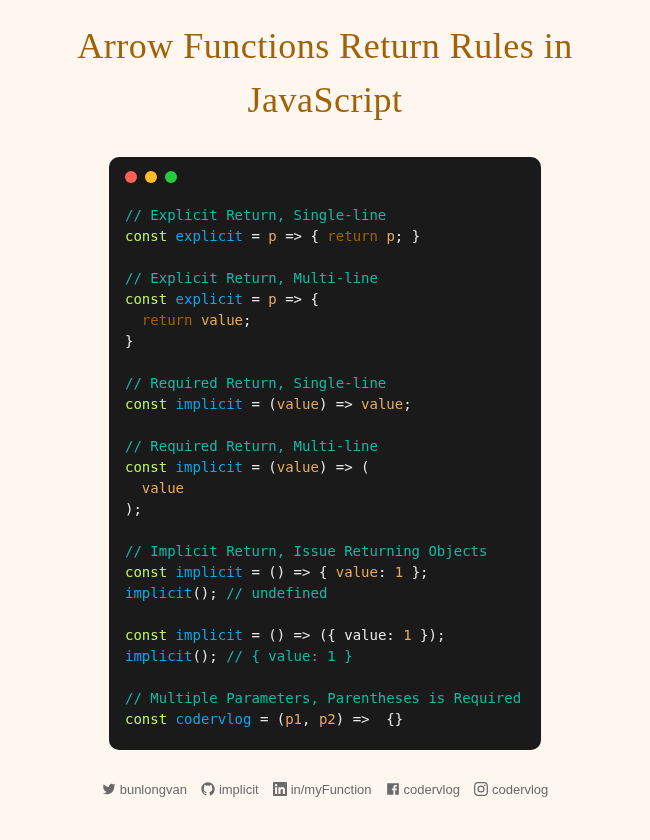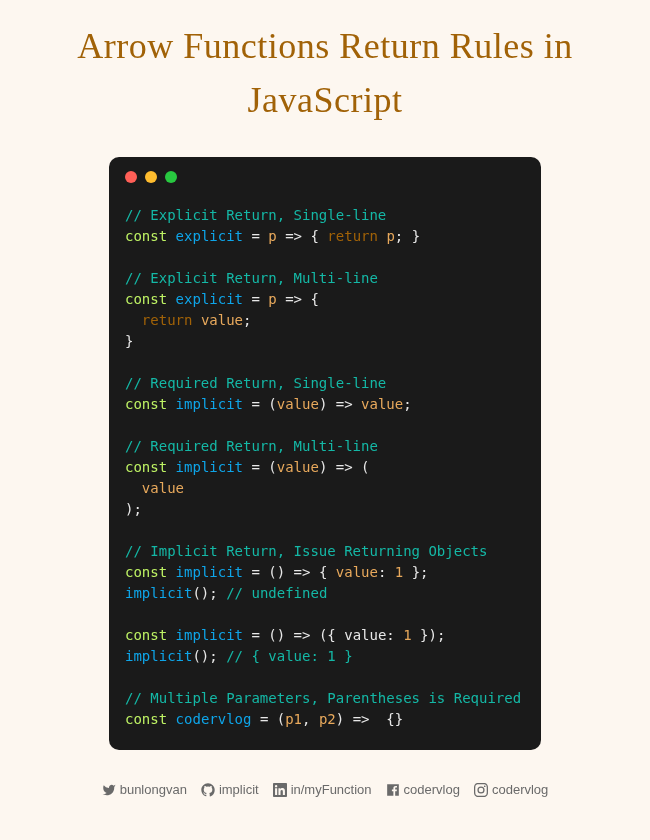--- a/index.html
+++ b/index.html
@@ -63,21 +63,21 @@
     display: flex;
     gap: 14px;
     margin-top: 32px;
     font-family: -apple-system, BlinkMacSystemFont, 'Segoe UI', sans-serif;
     font-size: 13px;
     color: #6a6a6a;
     align-items: center;
   }
   .social-item {
     display: flex;
-    align-items: flex-end;
+    align-items: flex-start;
     gap: 4px;
   }
   .social-icon {
     width: 14px;
     height: 14px;
     fill: #6a6a6a;
   }
 </style>
 </head>
 <body>

